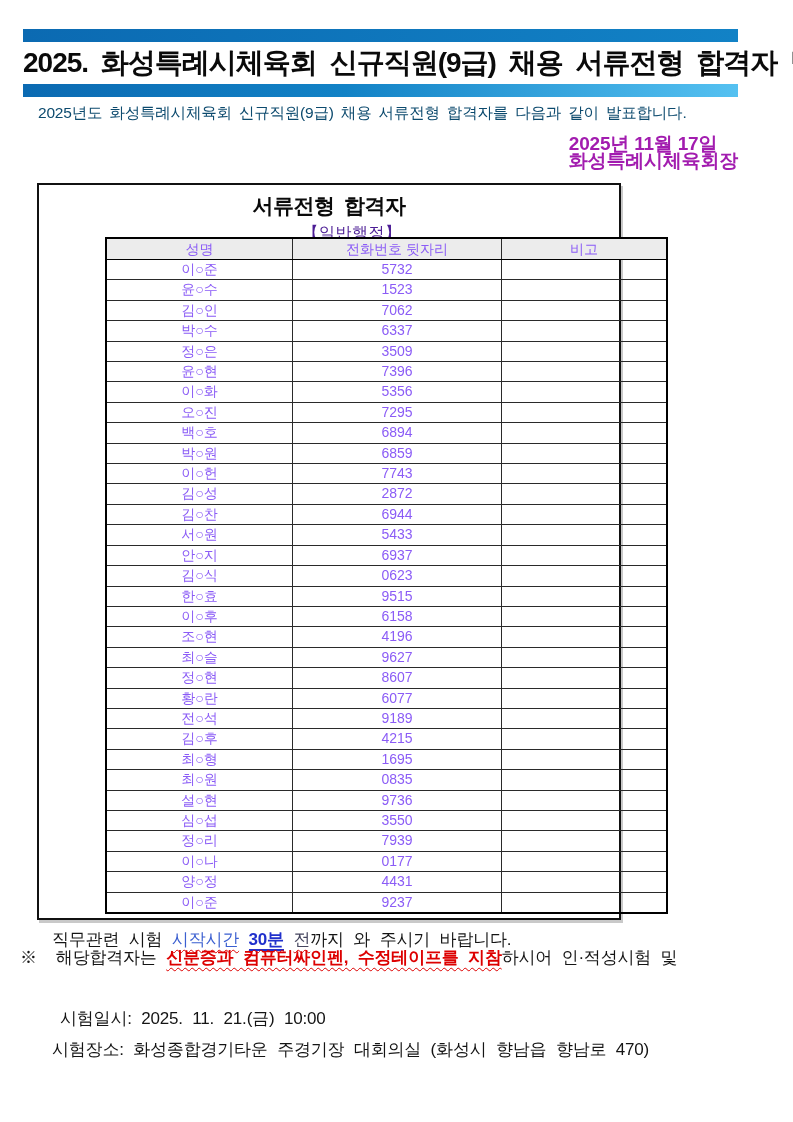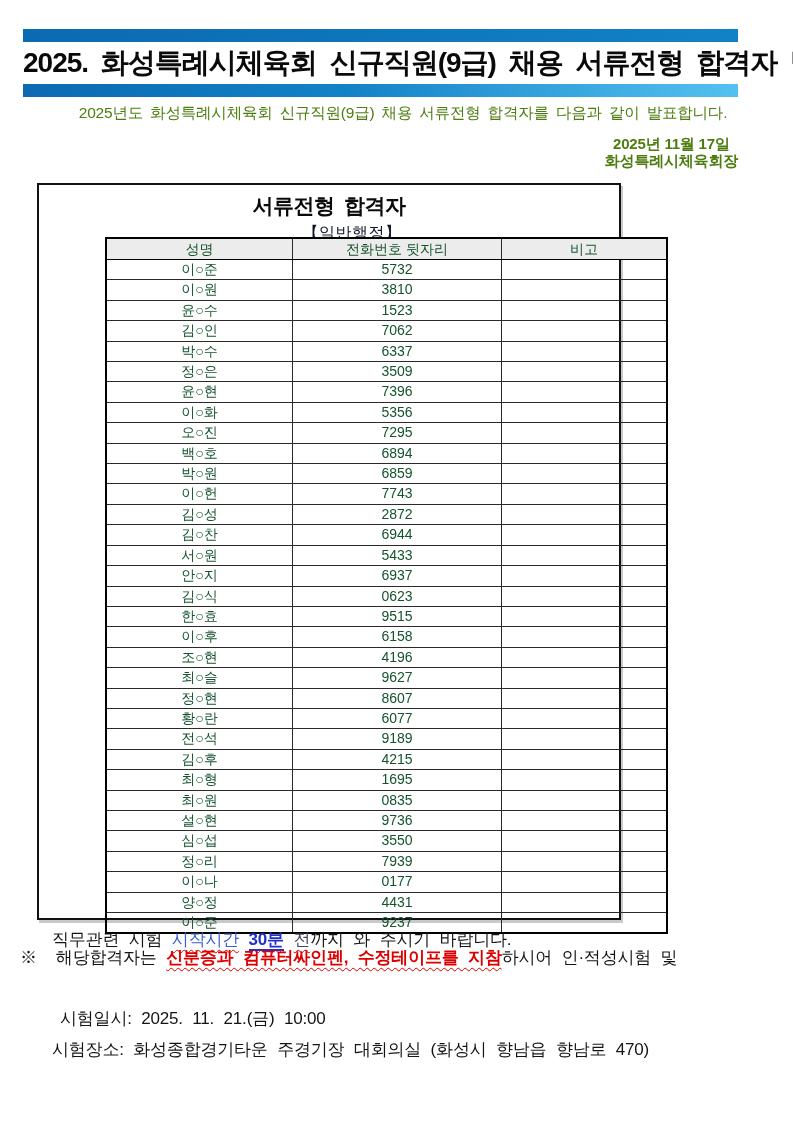--- a/index.html
+++ b/index.html
@@ -21,48 +21,48 @@
     text-align: center;
     font-size: 28px; font-weight: 800; letter-spacing: -1px;
     word-spacing: 6px; color: #0a0a0a; white-space: nowrap;
   }
   .bar-bottom {
     position: absolute; left: 23px; top: 84px; width: 715px; height: 13px;
     background: linear-gradient(90deg, var(--banner_dark) 0%, var(--banner_mid) 45%, var(--banner_light) 100%);
   }
   .intro {
     position: absolute; left: 38px; top: 103px; width: 730px;
-    font-size: 15.5px; color: #4d7c0f; word-spacing: 3px; letter-spacing: -0.2px; text-align: center;
+    font-size: 15.5px; color: #0c4a6e; word-spacing: 3px; letter-spacing: -0.2px;
   }
   .date-block {
     position: absolute; right: 55px; top: 135px;
-    text-align: center; font-weight: 700; font-size: 15px; line-height: 17px;
-    color: #4d7c0f; letter-spacing: -0.2px;
+    text-align: left; font-weight: 700; font-size: 19px; line-height: 17px;
+    color: #a21caf; letter-spacing: -0.2px;
   }
   
   .result-box {
     position: absolute; left: 37px; top: 183px; width: 584px; height: 737px;
     border: 2px solid #111; box-sizing: border-box;
     box-shadow: 2px 3px 0 #c9c9c9;
     background: #fff;
   }
   .box-title {
     margin-top: 7px; text-align: center;
     font-size: 21px; font-weight: 800; letter-spacing: -0.5px; word-spacing: 4px;
     color: #0a0a0a;
   }
   .box-category {
     margin-top: 3px; text-align: center;
-    font-size: 16px; color: #0f172a; letter-spacing: 0.5px; padding-left: 46px;
+    font-size: 16px; color: #4c1d95; letter-spacing: 0.5px; padding-left: 46px;
   }
   table.pass-table {
     position: absolute; left: 66px; top: 52px;
     width: 557px; border-collapse: collapse;
     border: 2px solid #000;
-    font-size: 14px; color: #14532d;
+    font-size: 14px; color: #8b5cf6;
     table-layout: fixed;
   }
   .pass-table th, .pass-table td {
     border: 1px solid #2a2a2a;
     text-align: center; vertical-align: middle;
     padding: 0; height: 19.4px; line-height: 19.4px;
     overflow: hidden; white-space: nowrap;
   }
   .pass-table th {
     background: var(--header_gray);
@@ -132,25 +132,20 @@
         </tr>
       </thead>
       <tbody>
 
           <tr>
           <td class="col-name">이○준</td>
           <td class="col-phone">5732</td>
           <td class="col-note"></td>
         </tr>
           <tr>
-          <td class="col-name">이○원</td>
-          <td class="col-phone">3810</td>
-          <td class="col-note"></td>
-        </tr>
-          <tr>
           <td class="col-name">윤○수</td>
           <td class="col-phone">1523</td>
           <td class="col-note"></td>
         </tr>
           <tr>
           <td class="col-name">김○인</td>
           <td class="col-phone">7062</td>
           <td class="col-note"></td>
         </tr>
           <tr>

